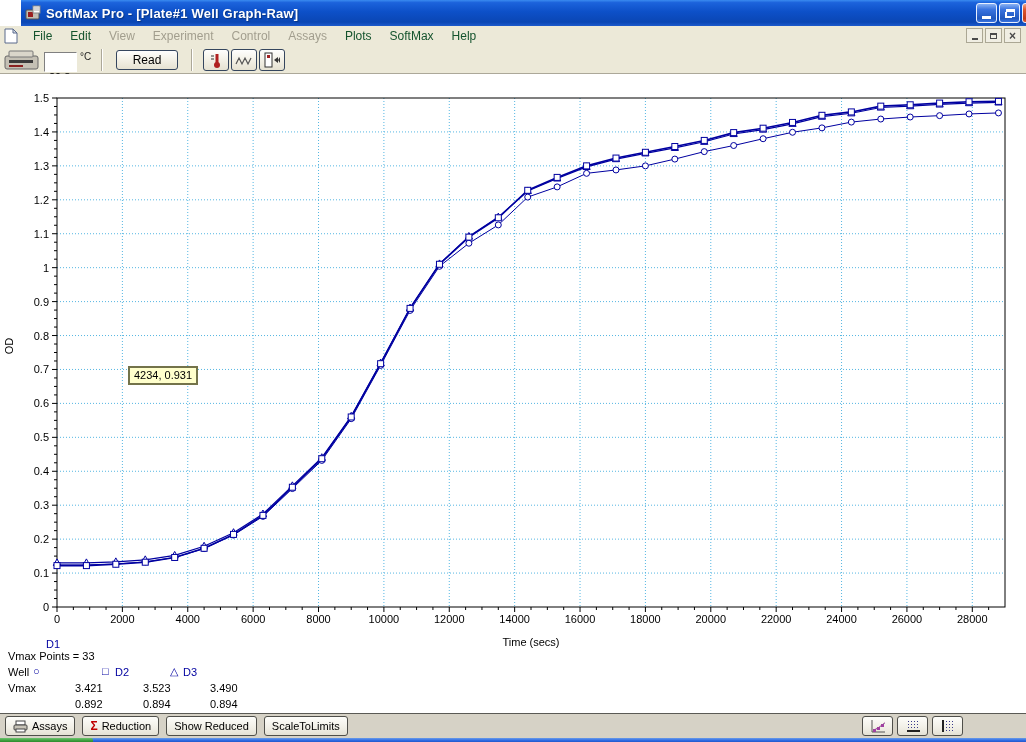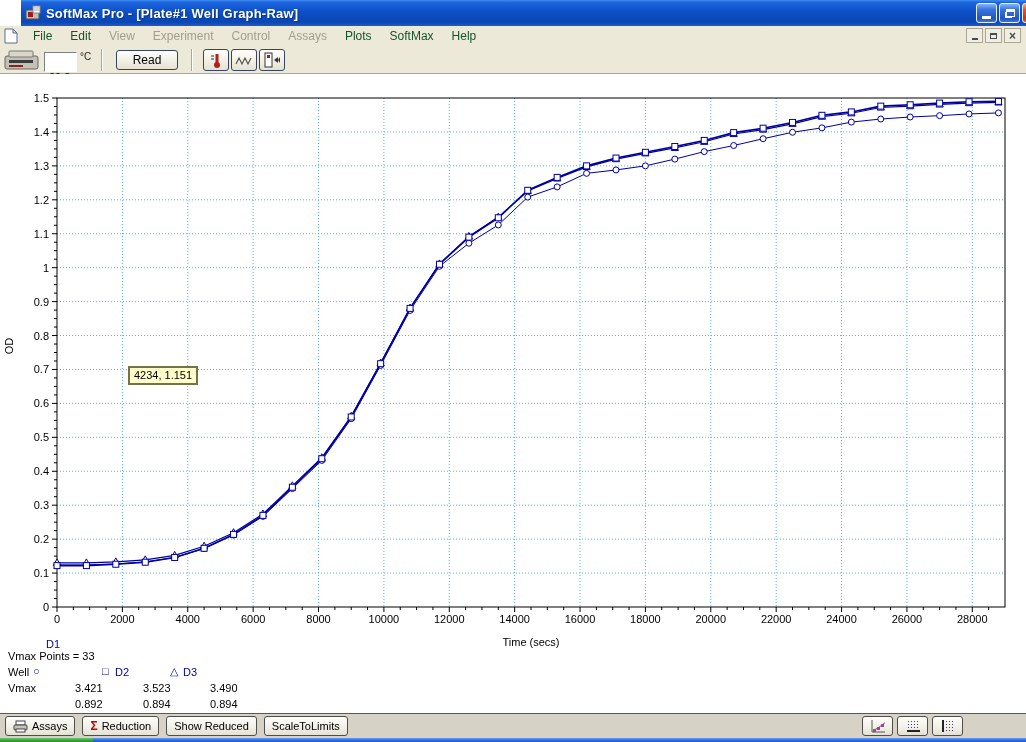--- a/index.html
+++ b/index.html
@@ -461,21 +461,21 @@
           <rect x="789.5172413793103" y="45.432000000000016" width="6" height="6" fill="#fff" stroke="#0000A0"></rect>
           <rect x="818.9379310344827" y="38.30599999999998" width="6" height="6" fill="#fff" stroke="#0000A0"></rect>
           <rect x="848.3586206896551" y="34.91266666666667" width="6" height="6" fill="#fff" stroke="#0000A0"></rect>
           <rect x="877.7793103448275" y="29.144000000000005" width="6" height="6" fill="#fff" stroke="#0000A0"></rect>
           <rect x="907.2" y="27.786666666666633" width="6" height="6" fill="#fff" stroke="#0000A0"></rect>
           <rect x="936.6206896551724" y="26.089999999999975" width="6" height="6" fill="#fff" stroke="#0000A0"></rect>
           <rect x="966.0413793103448" y="24.73266666666666" width="6" height="6" fill="#fff" stroke="#0000A0"></rect>
           <rect x="995.4620689655172" y="24.393333333333374" width="6" height="6" fill="#fff" stroke="#0000A0"></rect>
         </g>
       </svg>
-    <div class="tooltip">4234, 1.151</div>
+    <div class="tooltip">4234, 0.931</div>
 
     <div>
       <span class="rrow rspan" style="left:8px;top:576px">Vmax Points = 33</span>
 
       <span class="rrow rspan" style="left:8px;top:592px">Well</span>
       <span class="rrow rspan blue" style="left:33px;top:591px">○</span>
       <span class="rrow rspan blue" style="left:46px;top:564px">D1</span>
       <span class="rrow rspan blue" style="left:102px;top:591px">□</span>
       <span class="rrow rspan blue" style="left:115px;top:592px">D2</span>
       <span class="rrow rspan blue" style="left:170px;top:591px">△</span>

